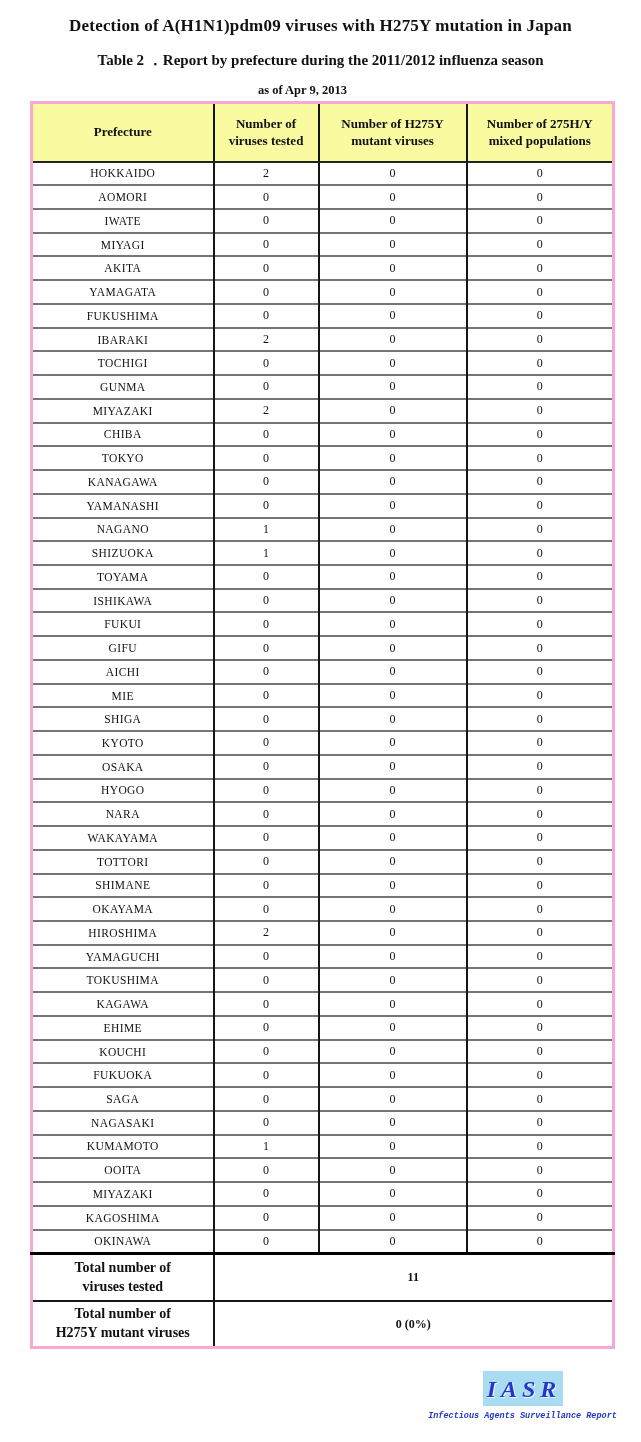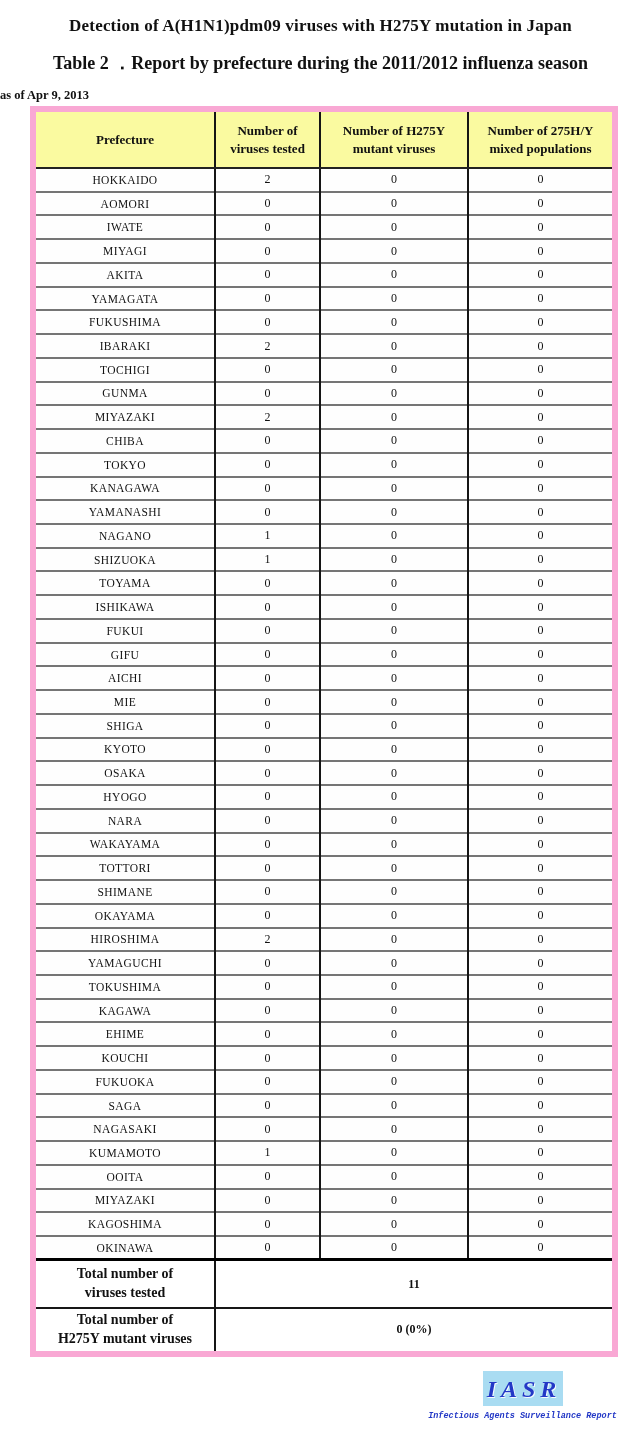--- a/index.html
+++ b/index.html
@@ -13,36 +13,36 @@
   }
   .page-title {
     text-align: center;
     font-size: 17px;
     font-weight: bold;
     padding-top: 16px;
     letter-spacing: 0.2px;
   }
   .table-caption {
     text-align: center;
-    font-size: 18px;
+    font-size: 15px;
     font-weight: bold;
     margin-top: 15px;
   }
   .as-of {
-    text-align: left;
+    text-align: center;
     font-size: 12.5px;
     font-weight: bold;
     margin: 13px 36px 3px 0;
   }
   table.report {
     margin-left: 30px;
     width: 582px;
     border-collapse: collapse;
     table-layout: fixed;
-    border: 6px solid #f9a8d4;
+    border: 3px solid #f9a8d4;
     padding-left: 44px;
   }
   table.report th, table.report td {
     border-left: 2px solid #151515;
     border-right: 2px solid #151515;
     text-align: center;
     vertical-align: middle;
     overflow: hidden;
   }
   thead th {

